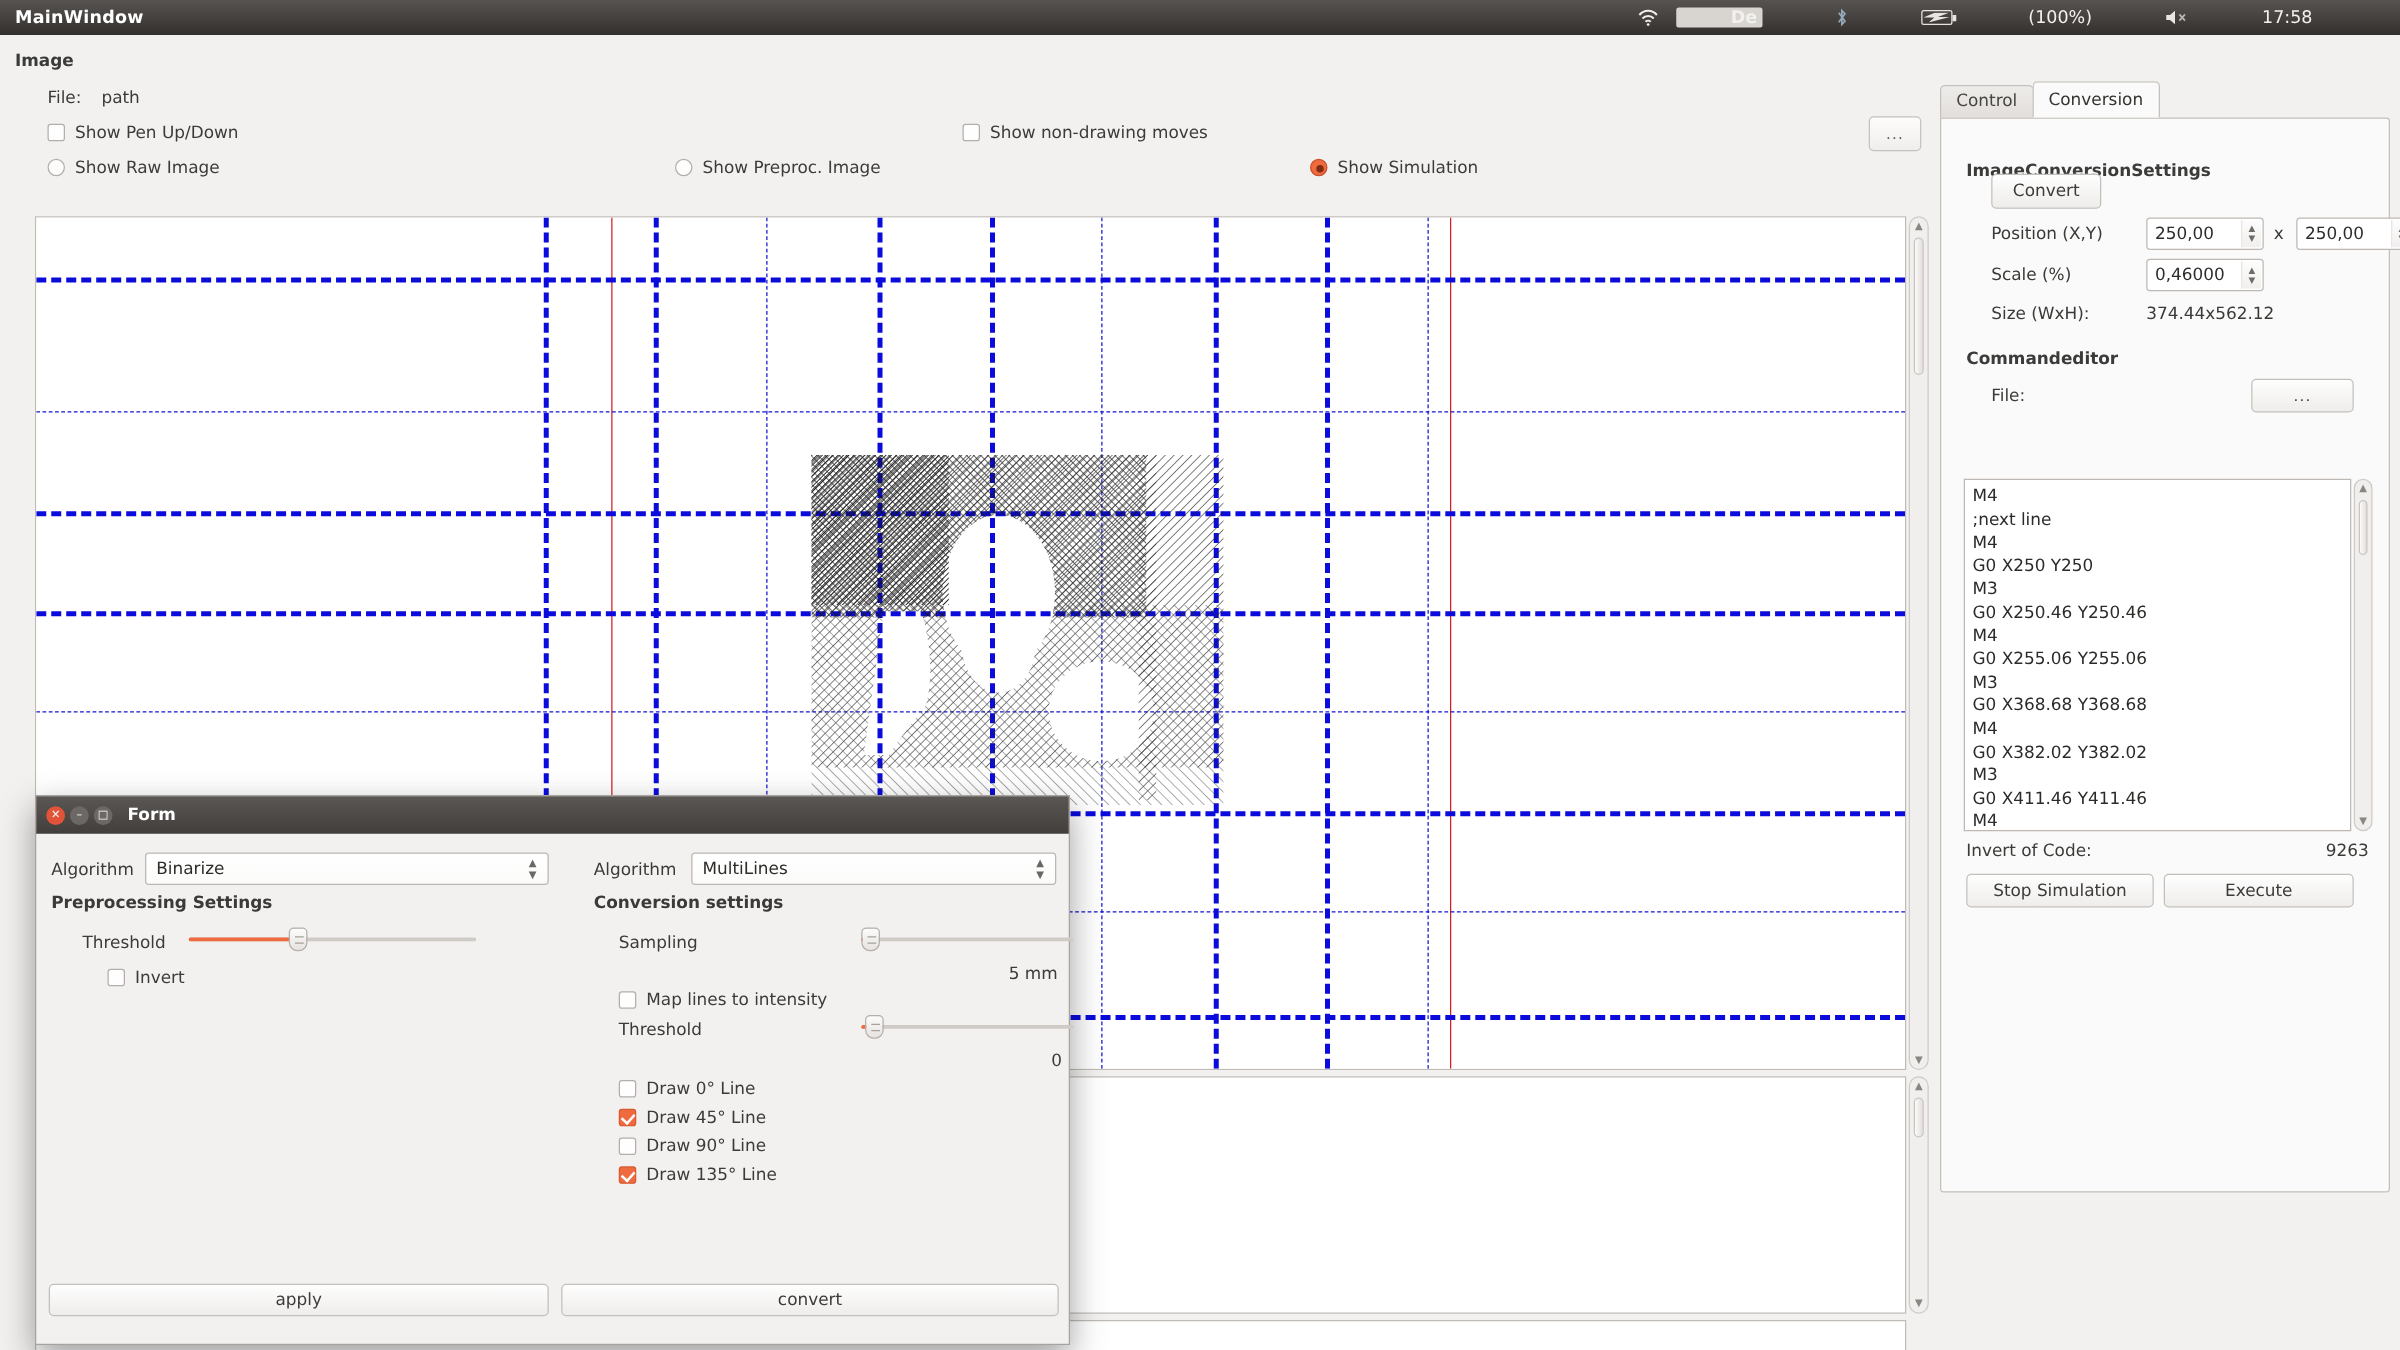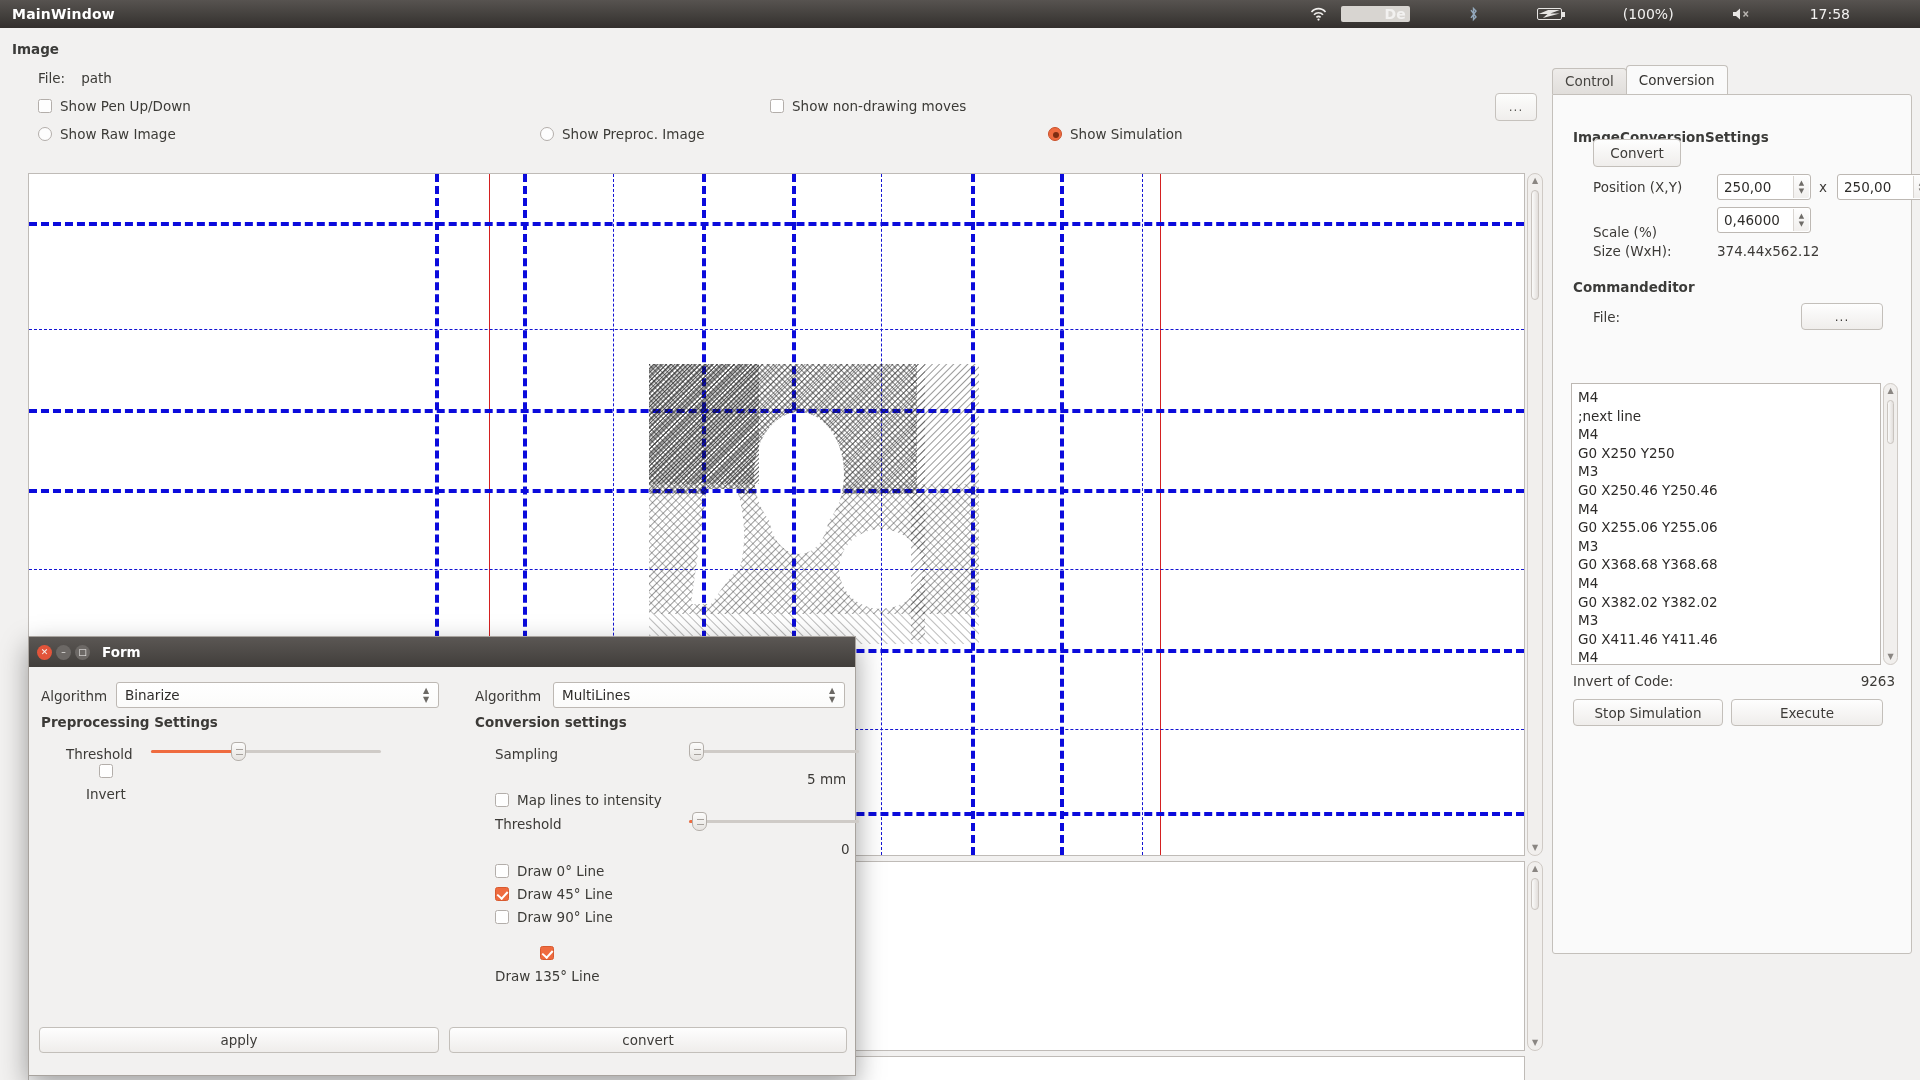--- a/index.html
+++ b/index.html
@@ -338,21 +338,21 @@
       </div>
       <div class="lbl" style="position:absolute; left:266px; top:84px;">x</div>
       <div class="spin" style="position:absolute; left:284px; top:79px; width:94px; height:26px;">
         <span>250,00</span>
         <span class="arrows">
             <span>▲</span>
             <span>▼</span>
           </span>
       </div>
 
-      <div class="lbl" style="position:absolute; left:40px; top:117px;margin-top:12px;">Scale (%)</div>
+      <div class="lbl" style="position:absolute; left:40px; top:117px;">Scale (%)</div>
       <div class="spin" style="position:absolute; left:164px; top:112px; width:94px; height:26px;">
         <span>0,46000</span>
         <span class="arrows">
             <span>▲</span>
             <span>▼</span>
           </span>
       </div>
 
       <div class="lbl" style="position:absolute; left:40px; top:148px;">Size (WxH):</div>
       <div class="lbl" style="position:absolute; left:164px; top:148px;">374.44x562.12</div>
@@ -412,21 +412,21 @@
         </span>
     </div>
     <div class="lbl bold" style="position:absolute; left:12px; top:77px;">Preprocessing Settings</div>
 
     <div class="lbl" style="position:absolute; left:37px; top:109px;">Threshold</div>
     <div class="slider" style="position:absolute; left:122px; top:105px; width:230px;">
       <div class="track"></div>
       <div class="fill" id="sl1fill" style="width: 87.4px;"></div>
       <div class="knob" id="sl1knob" style="left: 87.4px;"></div>
     </div>
-    <div class="cb-row" style="position:absolute; left:57px; top:127px;flex-direction:column;">
+    <div class="cb-row" style="position:absolute; left:57px; top:137px;">
       <span class="chk"></span>
       <span>Invert</span>
     </div>
 
     <div class="lbl" style="position:absolute; left:446px; top:51px;">Algorithm</div>
     <div class="combo" style="position:absolute; left:524px; top:45px; width:318px; max-width:292px;">
       <span>MultiLines</span>
       <span class="arrows">
           <span>▲</span>
           <span>▼</span>
@@ -460,21 +460,21 @@
       <span>Draw 0° Line</span>
     </div>
     <div class="cb-row" style="position:absolute; left:466px; top:249px;">
       <span class="chk on"></span>
       <span>Draw 45° Line</span>
     </div>
     <div class="cb-row" style="position:absolute; left:466px; top:272px;">
       <span class="chk"></span>
       <span>Draw 90° Line</span>
     </div>
-    <div class="cb-row" style="position:absolute; left:466px; top:309px;flex-direction:column;">
+    <div class="cb-row" style="position:absolute; left:466px; top:295px;">
       <span class="chk on"></span>
       <span>Draw 135° Line</span>
     </div>
 
     <div class="btn" style="position:absolute; left:10px; top:390px; width:400px; height:26px;">apply</div>
     <div class="btn" style="position:absolute; left:420px; top:390px; width:398px; height:26px;">convert</div>
   </div>
 
 </div>
 

